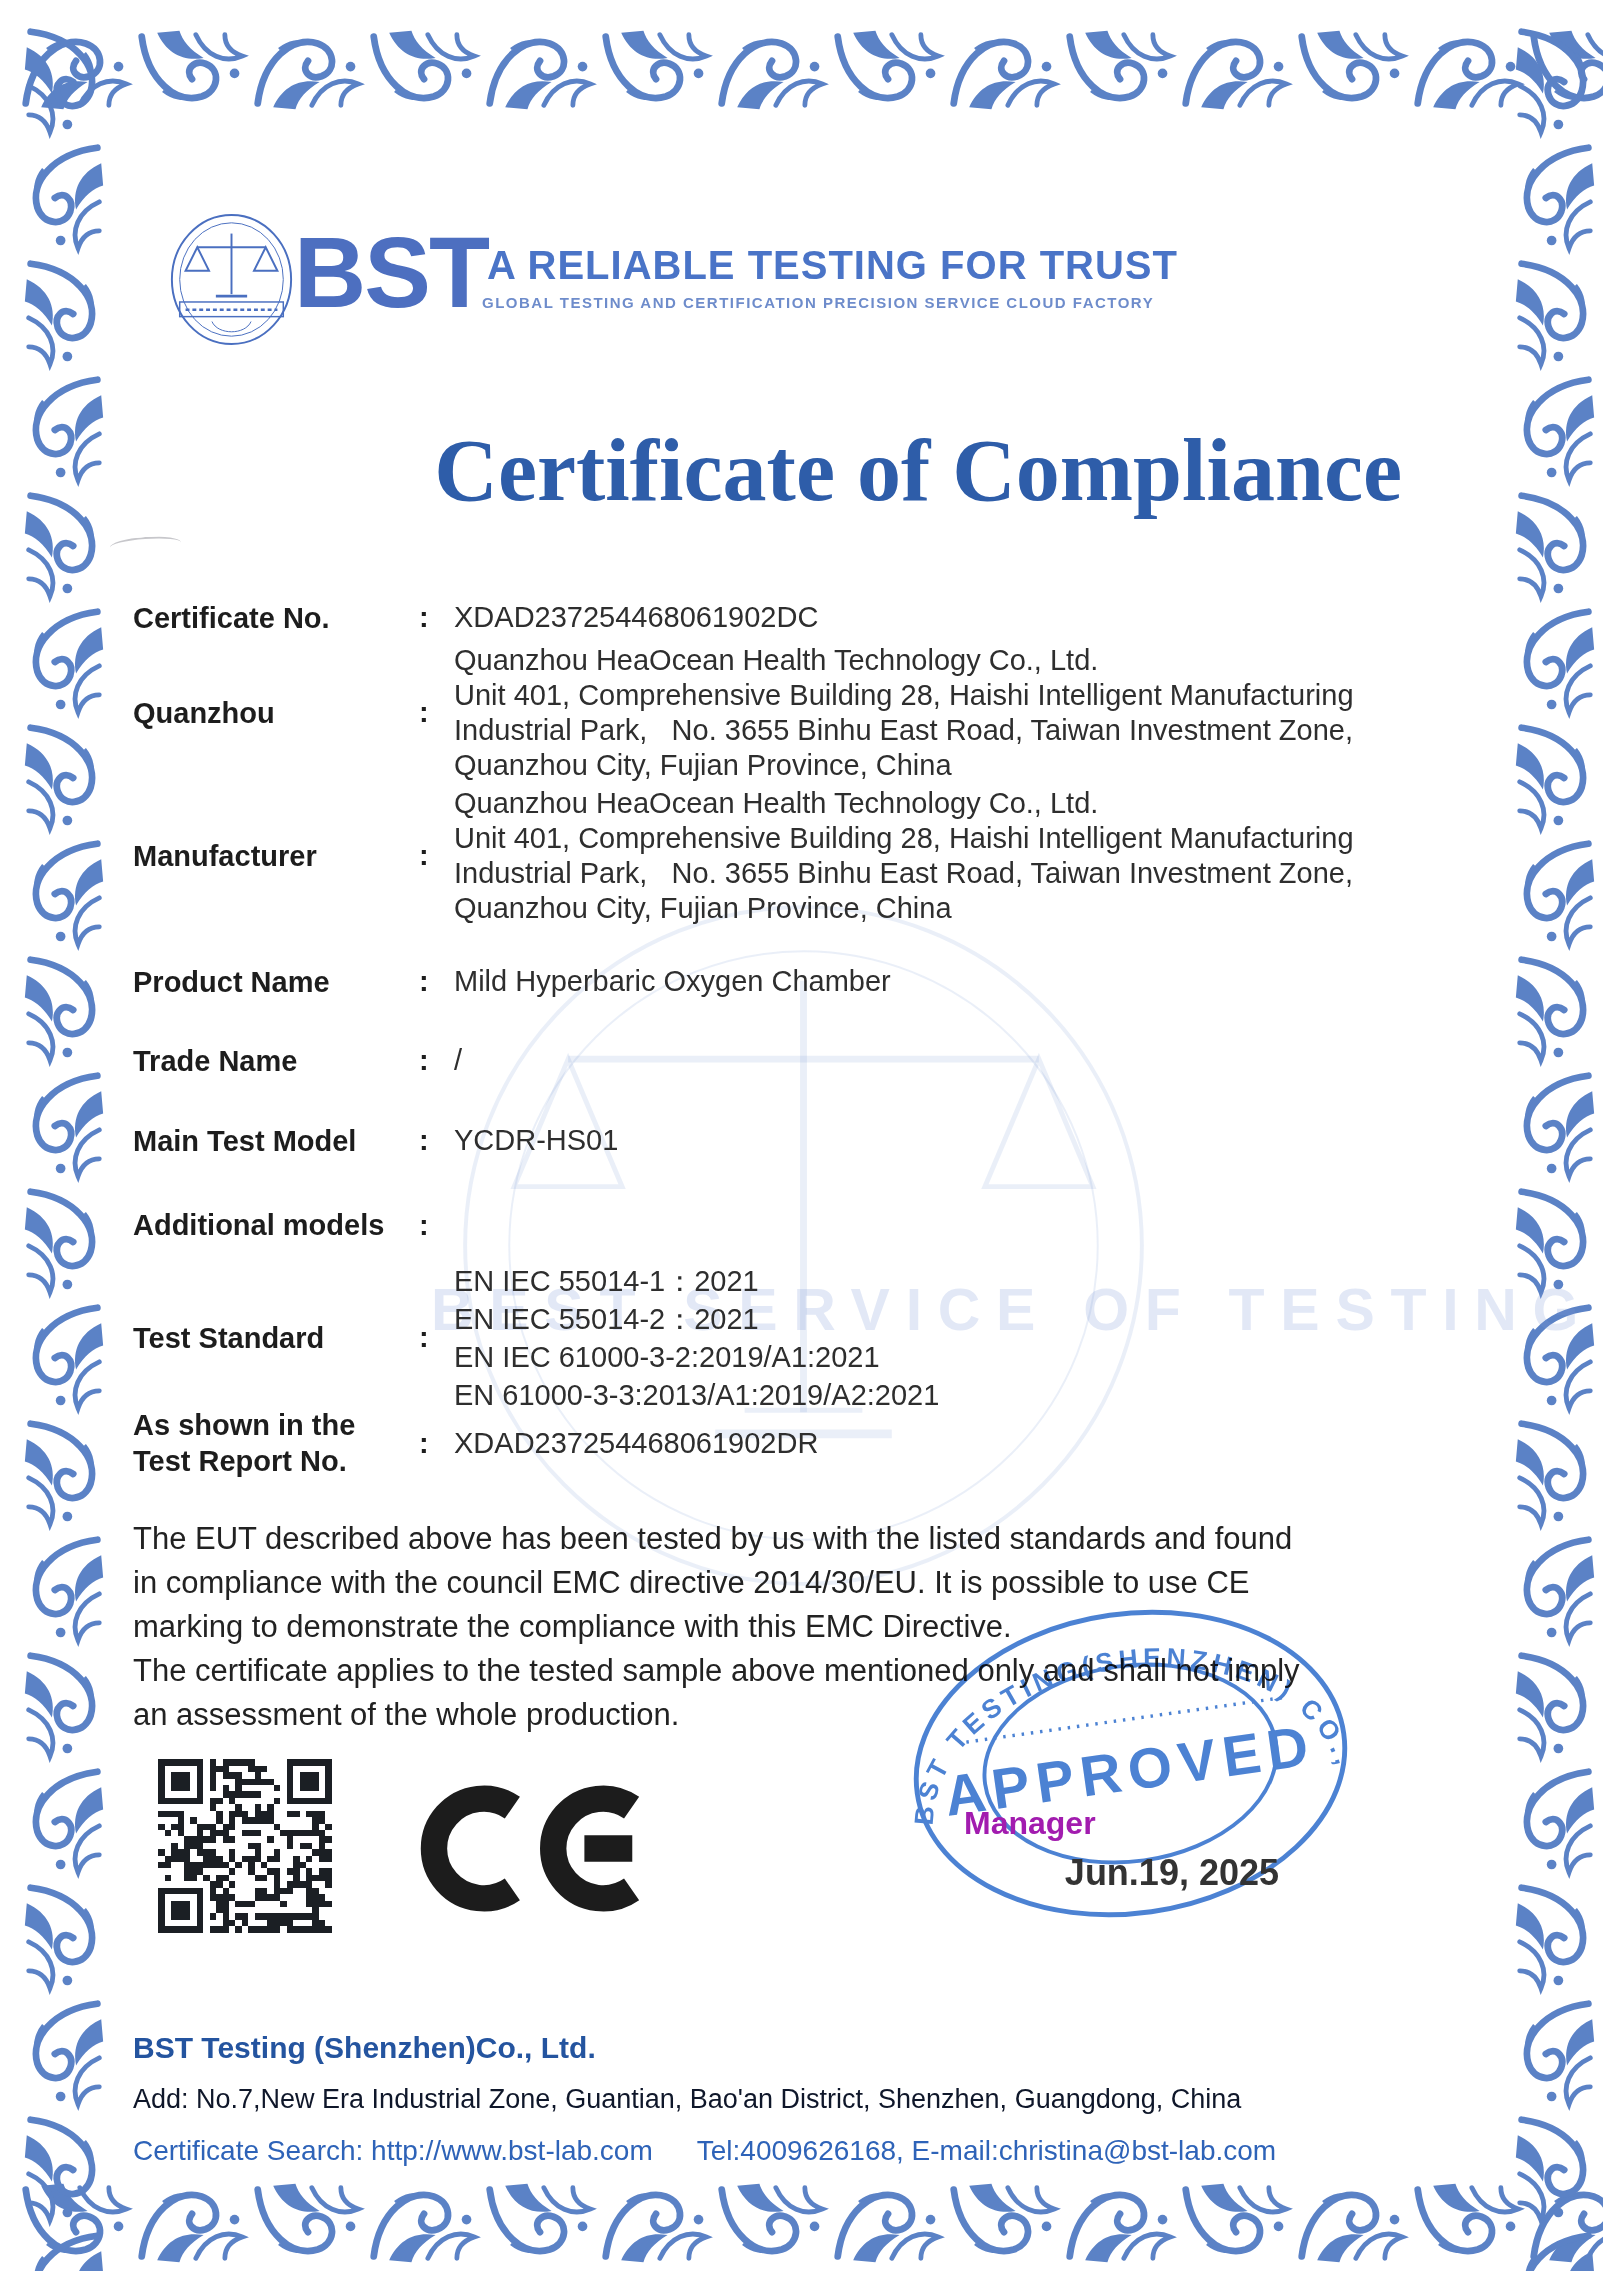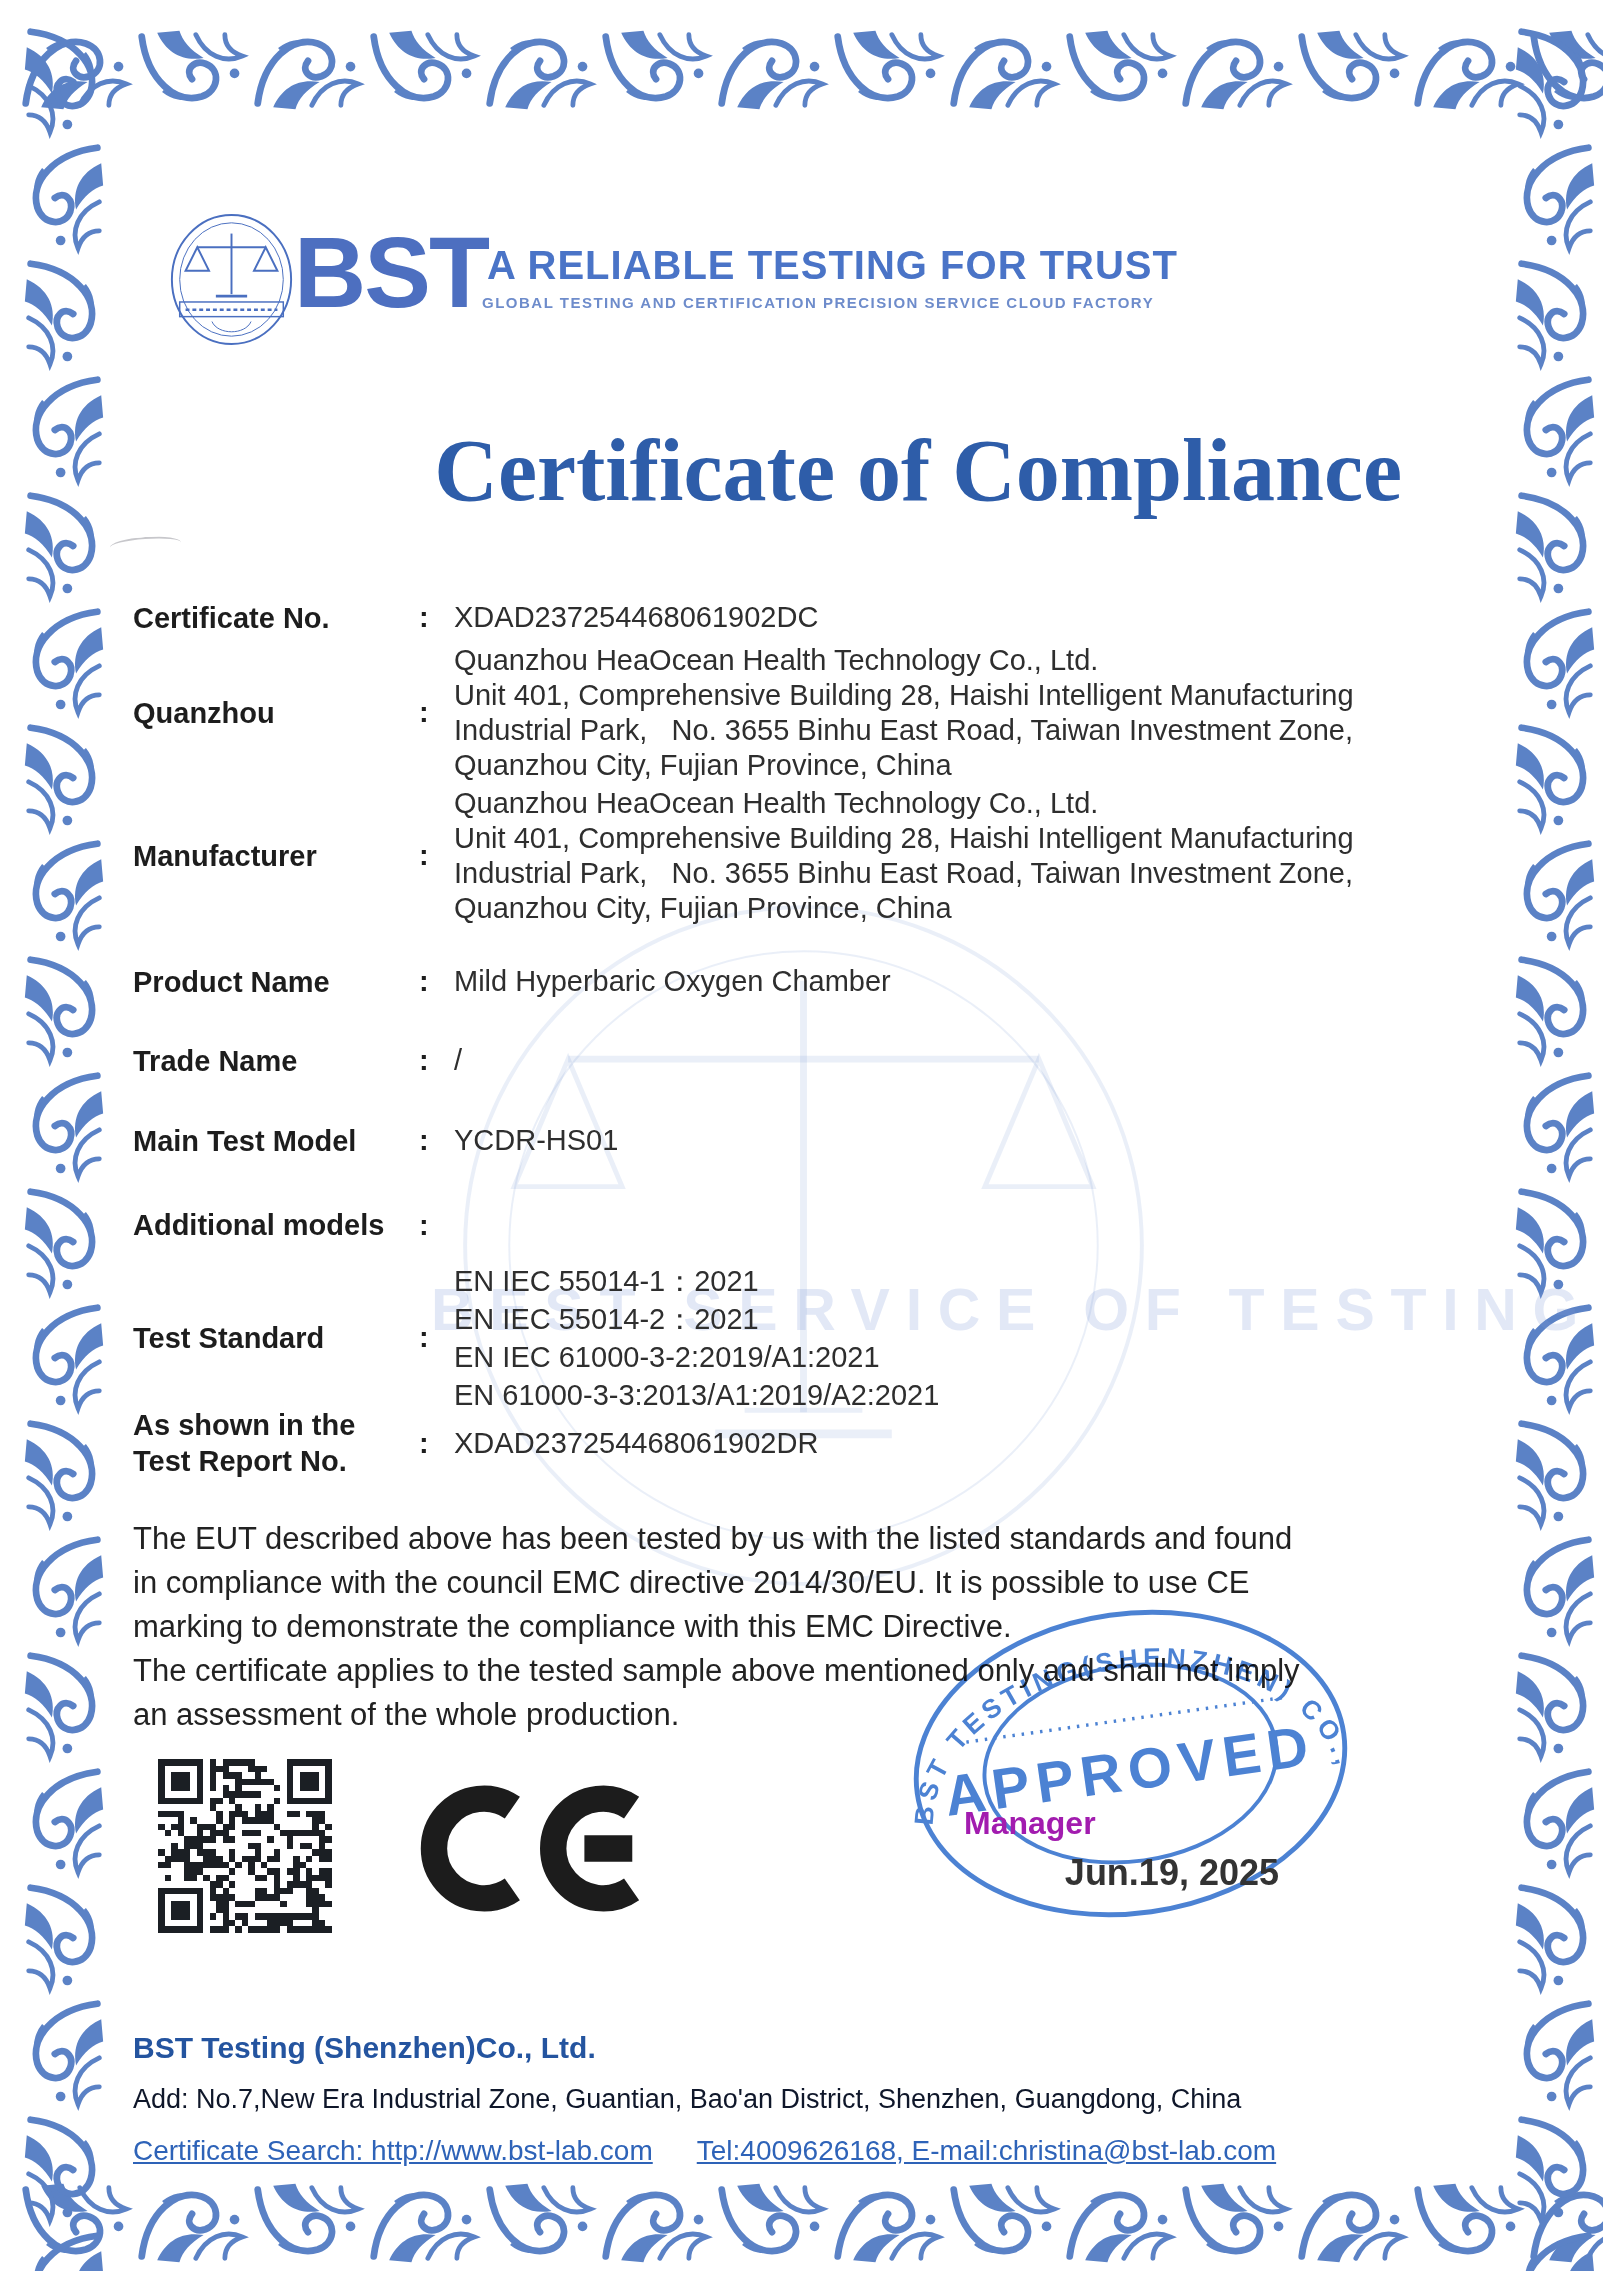--- a/index.html
+++ b/index.html
@@ -46,21 +46,21 @@
   .stamp{position:absolute;left:900px;top:1602px;width:461px;height:323px;transform:rotate(-8deg);mix-blend-mode:multiply;}
   .signer{position:absolute;left:964px;top:1805px;width:235px;text-align:left;font-weight:bold;font-size:32px;color:#a21caf;}
   .stamp-date{position:absolute;left:985px;top:1852px;width:294px;text-align:right;font-weight:bold;font-size:36px;color:#333;}
   
   .wm-emblem{position:absolute;left:421px;top:863px;width:765px;height:765px;pointer-events:none;}
   .wm-text{position:absolute;left:431px;top:1276px;font-size:59px;letter-spacing:15.7px;font-weight:bold;color:rgba(122,152,212,0.22);white-space:nowrap;pointer-events:none;}
   .smudge{position:absolute;left:110px;top:537px;width:71px;height:13.7px;border-top:2.9px solid rgba(95,95,105,0.35);border-radius:50%;transform:rotate(-4deg);}
   
   .f-company{position:absolute;left:133px;top:2031px;font-size:30px;font-weight:bold;color:#24549f;}
   .f-address{position:absolute;left:133px;top:2084px;font-size:27px;color:#0f172a;}
-  .f-search{position:absolute;left:133px;top:2135px;font-size:28px;color:#2e63b8;text-decoration:underline;}
+  .f-search{position:absolute;left:133px;top:2135px;font-size:28px;color:#2e63b8;}
   .f-search span{margin-right:44px;}
 </style>
 </head>
 <body>
 
 <svg width="0" height="0" style="position:absolute">
   <defs>
     <g id="fl" fill="none" stroke="#5b82c6">
       <path stroke-width="7" stroke-linecap="round" d="M8 82 C14 36 44 12 70 20 C88 26 90 48 74 54 C62 58 52 48 60 38"></path>
       <path stroke-width="5" stroke-linecap="round" d="M64 84 C74 62 94 54 112 62 C100 66 94 74 94 84"></path>

